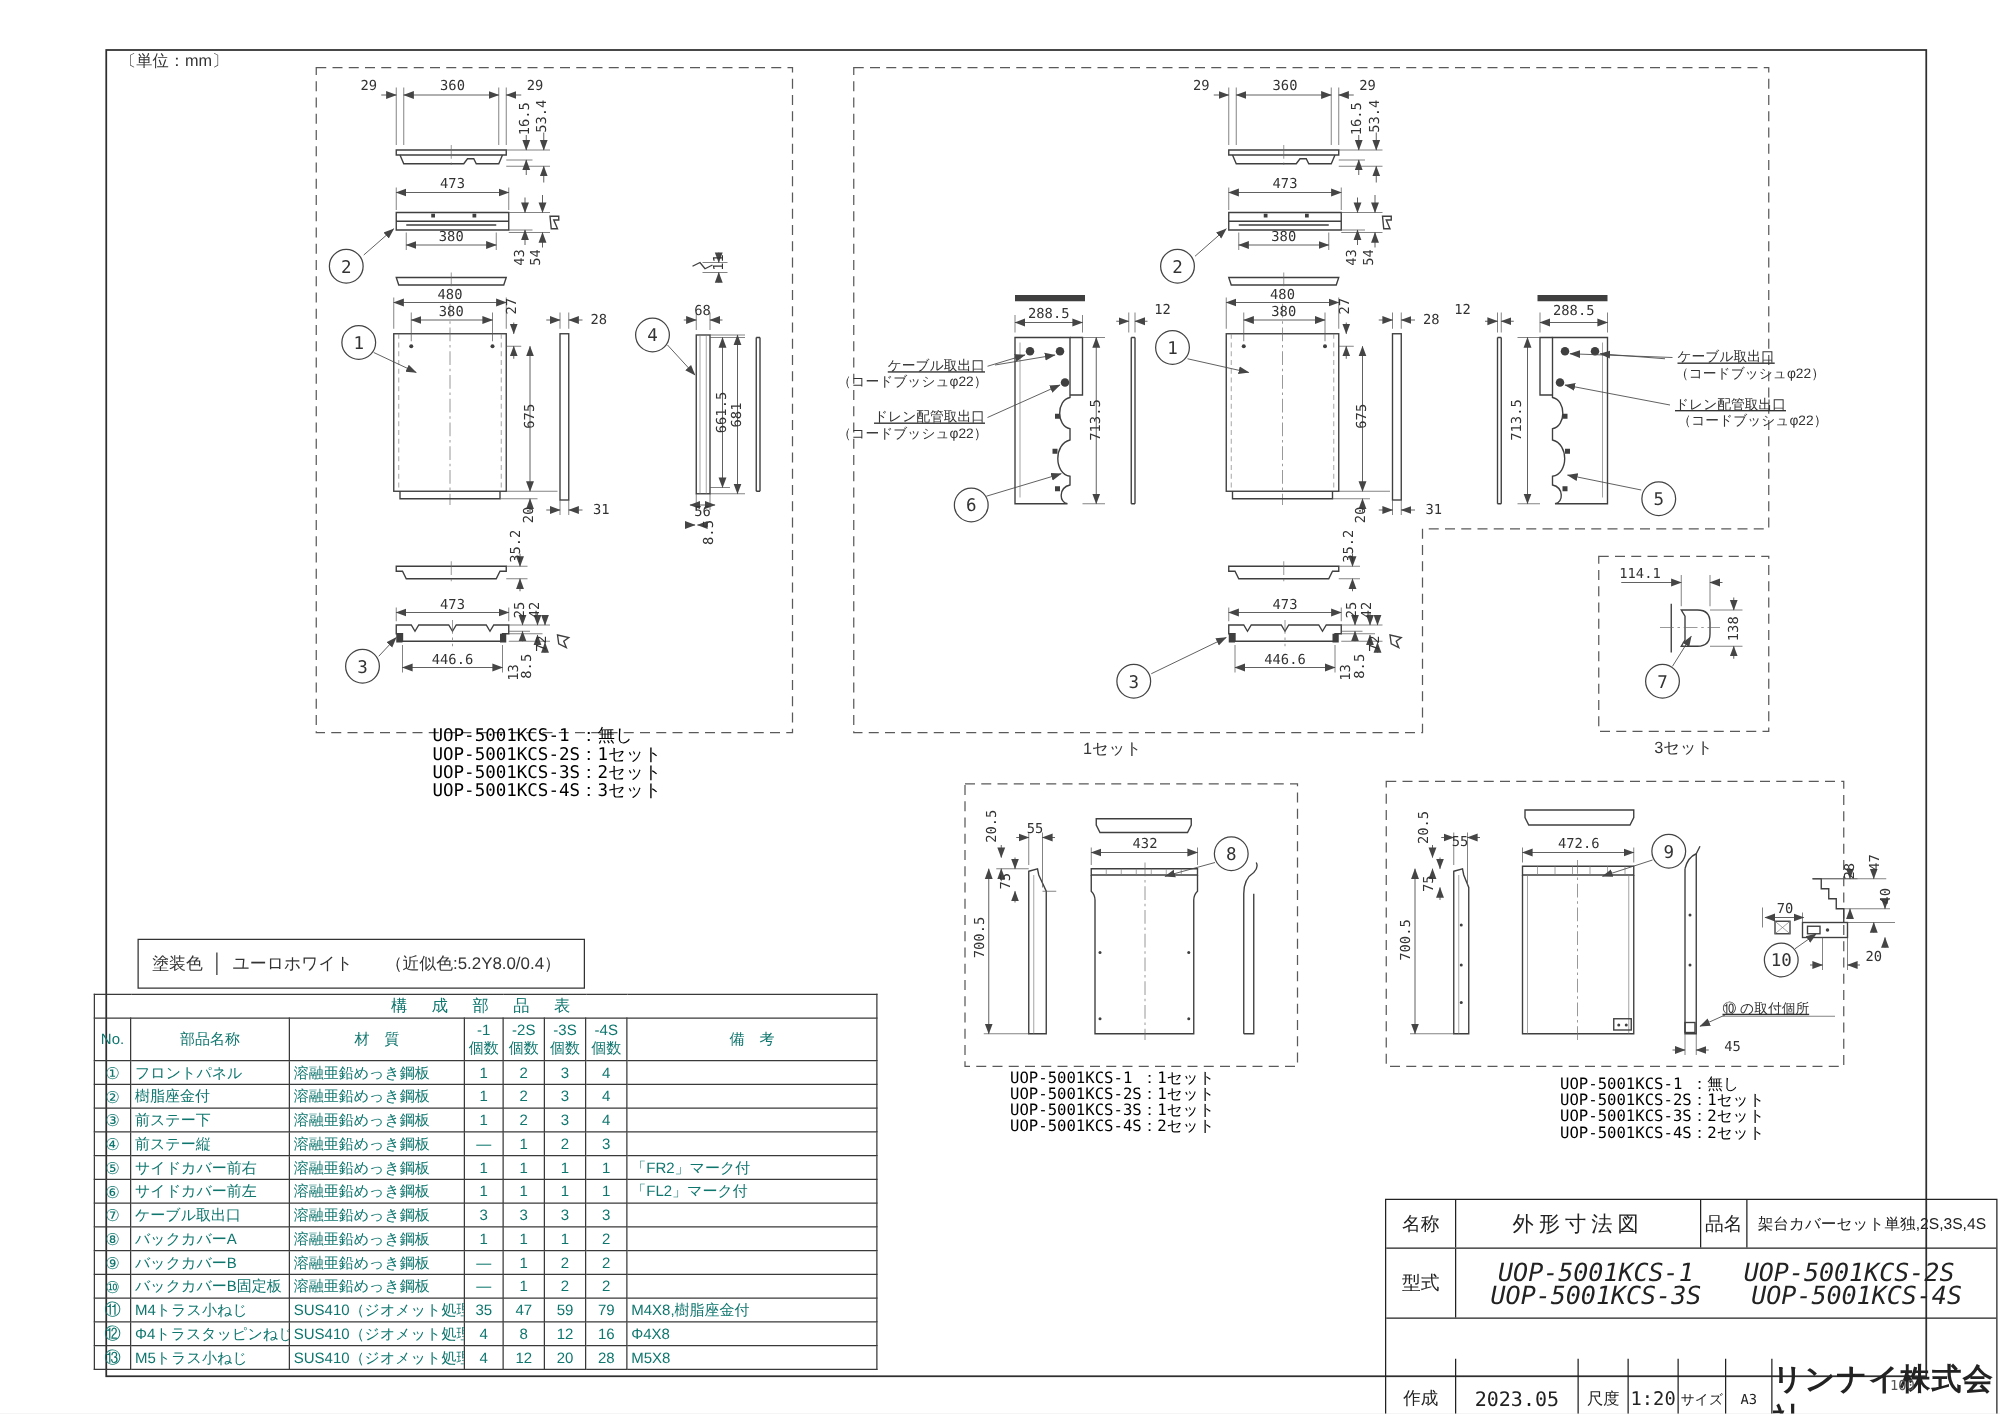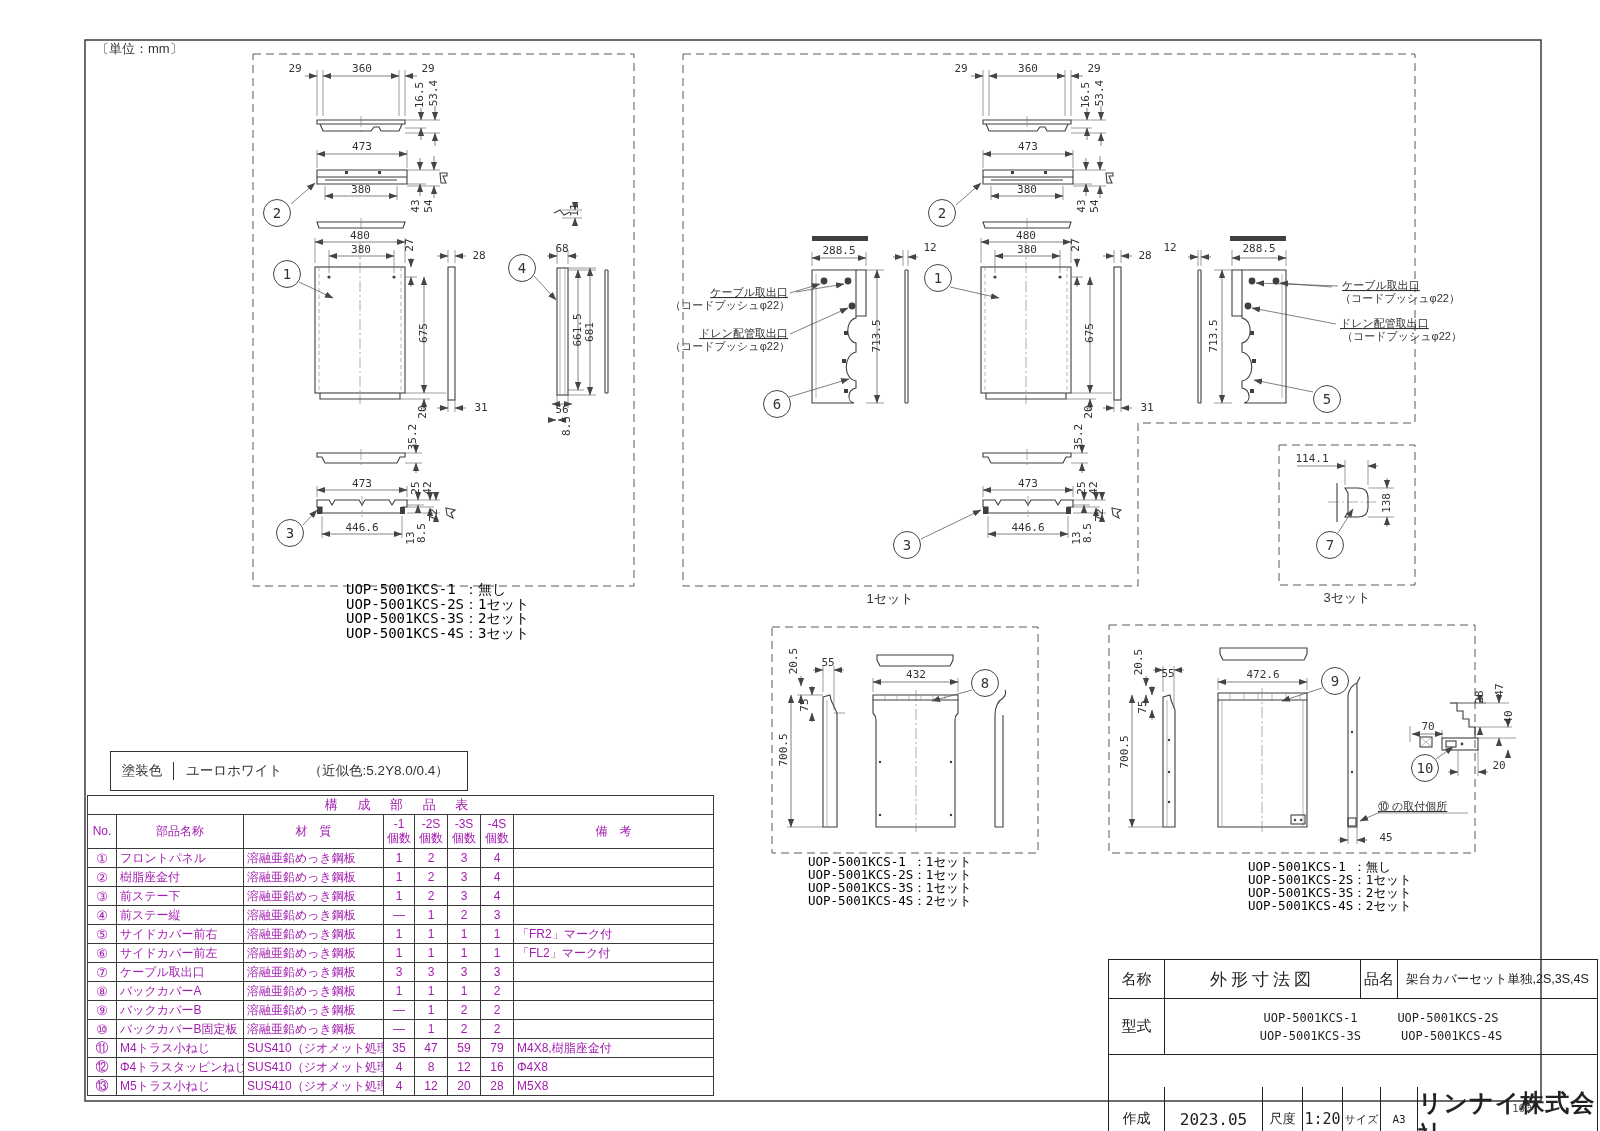--- a/index.html
+++ b/index.html
@@ -23,38 +23,38 @@
   .mlist{position:absolute;font-family:"DejaVu Sans Mono","Liberation Sans",monospace;color:#000000;white-space:pre;}
   #mlist-left{left:346px;top:582px;font-size:14px;line-height:14.5px;}
   #mlist-mid{left:808px;top:855px;font-size:12.5px;line-height:13px;}
   #mlist-right{left:1248px;top:860px;font-size:12.5px;line-height:13px;}
   
   #paint{position:absolute;left:110px;top:714px;width:356px;height:38px;border:1.2px solid #333;
          display:flex;align-items:center;font-size:13.5px;margin-top:37px;}
   #paint .c1{width:62px;border-right:1.2px solid #333;display:flex;align-items:center;justify-content:center;}
   #paint .c2{flex:1;display:flex;align-items:center;padding-left:12px;gap:26px;}
   
-  #parts{position:absolute;left:87px;top:795px;width:626px;border-collapse:collapse;table-layout:fixed;
-         font-size:12px;color:#a21caf;padding-left:44px;}
+  #parts{position:absolute;left:75px;top:795px;width:626px;border-collapse:collapse;table-layout:fixed;
+         font-size:12px;color:#0f766e;padding-left:44px;}
   #parts td,#parts th{border:1px solid #3a3a3a;padding:0 3px;overflow:hidden;white-space:nowrap;font-weight:normal;}
   #parts .tt{height:17px;text-align:center;letter-spacing:8px;font-size:13px;}
   #parts .hd td{height:33px;text-align:center;line-height:1.1;}
   #parts tbody td{height:18px;}
   #parts .cn{text-align:center;}
   #parts .no{text-align:center;font-size:13px;padding:0;}
   
   #tblock{position:absolute;left:1108px;top:959px;width:490px;height:176px;border:1.6px solid #222;
           box-sizing:border-box;display:grid;grid-template-rows:39px 56px 1fr;font-size:15px;color:#222;}
   #tblock .row{display:flex;border-bottom:1.2px solid #222;}
   #tblock .row:last-child{border-bottom:none;margin-top:32px;}
   #tblock .cell{border-right:1.2px solid #222;display:flex;align-items:center;justify-content:center;
                 box-sizing:border-box;overflow:hidden;}
   #tblock .cell:last-child{border-right:none;}
   .mono{font-family:"DejaVu Sans Mono",monospace;}
-  #tb-models{flex-direction:column;justify-content:center;align-items:center;line-height:18px;font-size:12px;}
+  #tb-models{flex-direction:column;justify-content:center;align-items:center;line-height:18px;font-size:20px;font-style:italic;}
   #tb-models .mrow{display:flex;gap:40px;}
   #tb-company{font-size:24px;font-weight:bold;letter-spacing:1px;}
   #pageno{position:absolute;left:1512px;top:1102px;font-size:11px;color:#555;
           font-family:"DejaVu Sans Mono",monospace;}
 </style>
 </head>
 <body>
 
 <div id="page">
 

